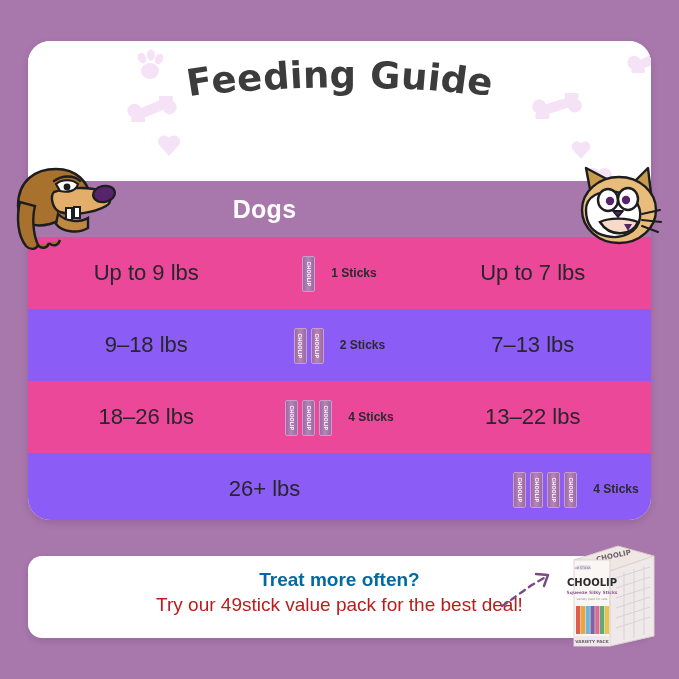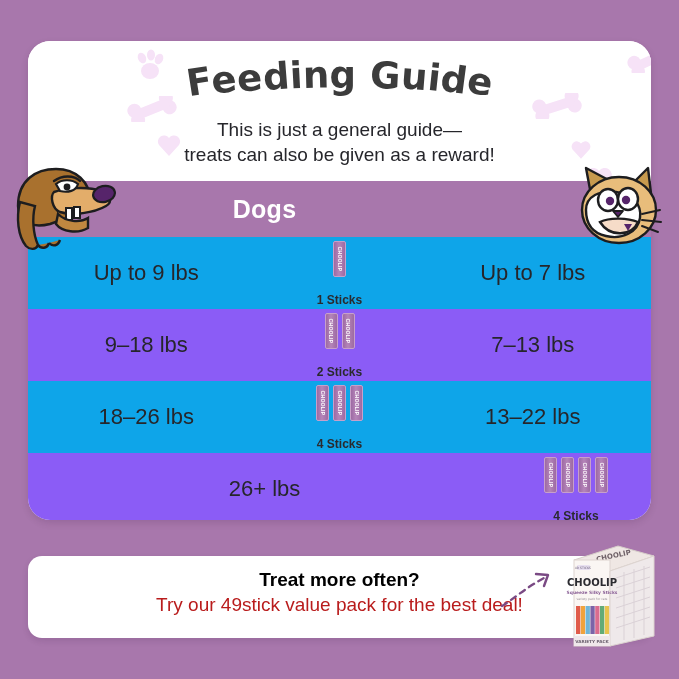--- a/index.html
+++ b/index.html
@@ -88,34 +88,34 @@
   }
   .band-cell.mid { flex: 0 0 150px; }
 
   
   .row {
     display: flex;
     align-items: center;
     height: 72px;
     position: relative;
   }
-  .row.alt { background: #0ea5e9; }
+  .row.alt { background: #ec4899; }
   .row.plain { background: #8b5cf6; }
 
   .cell {
     flex: 1 1 0;
     text-align: center;
     font-size: 22px;
     font-weight: 500;
     color: #26262b;
   }
   .cell.mid {
     flex: 0 0 150px;
     display: flex;
-    flex-direction: column;
+    flex-direction: row;
     align-items: center;
     justify-content: center;
     gap: 16px;
   }
 
   .sticks {
     display: flex;
     gap: 4px;
     align-items: flex-end;
     height: 38px;
@@ -168,21 +168,21 @@
   }
   .footer-text {
     position: absolute;
     left: 0; right: 0;
     top: 13px;
     text-align: center;
   }
   .footer-line1 {
     font-size: 19px;
     font-weight: 700;
-    color: #000000;
+    color: #0369a1;
     margin-bottom: 3px;
   }
   .footer-line2 {
     font-size: 19px;
     font-weight: 400;
     color: #b91c1c;
   }
   .footer-arrow {
     position: absolute;
     left: 498px;
@@ -253,24 +253,20 @@
         <circle cx="43" cy="8" r="7"></circle>
           <circle cx="43" cy="18" r="7"></circle>
         <rect x="8" y="8" width="36" height="10" rx="4"></rect>
       </g>
     </svg>
 
     <div class="title-wrap">
       <span class="feeding-title title-letters"><span style="transform: rotate(-9deg) translateY(3.5px);">F</span><span style="transform: rotate(-7.5deg) translateY(1.36px);">e</span><span style="transform: rotate(-6deg) translateY(-0.39px);">e</span><span style="transform: rotate(-4.5deg) translateY(-1.75px);">d</span><span style="transform: rotate(-3deg) translateY(-2.72px);">i</span><span style="transform: rotate(-1.5deg) translateY(-3.31px);">n</span><span style="transform: rotate(0deg) translateY(-3.5px);">g</span><span style="transform: rotate(1.5deg) translateY(-3.31px);">&nbsp;</span><span style="transform: rotate(3deg) translateY(-2.72px);">G</span><span style="transform: rotate(4.5deg) translateY(-1.75px);">u</span><span style="transform: rotate(6deg) translateY(-0.39px);">i</span><span style="transform: rotate(7.5deg) translateY(1.36px);">d</span><span style="transform: rotate(9deg) translateY(3.5px);">e</span></span>
     </div>
 
-    <div class="subtitle">
-      <div>This is just a general guide—</div>
-      <div>treats can also be given as a reward!</div>
-    </div>
   </div>
 
   <div class="band">
     <div class="band-cell">Dogs</div>
     <div class="band-cell mid"></div>
   </div>
 
   <div id="rows-container">
       <div class="row alt">
         <div class="cell">Up to 9 lbs</div>

